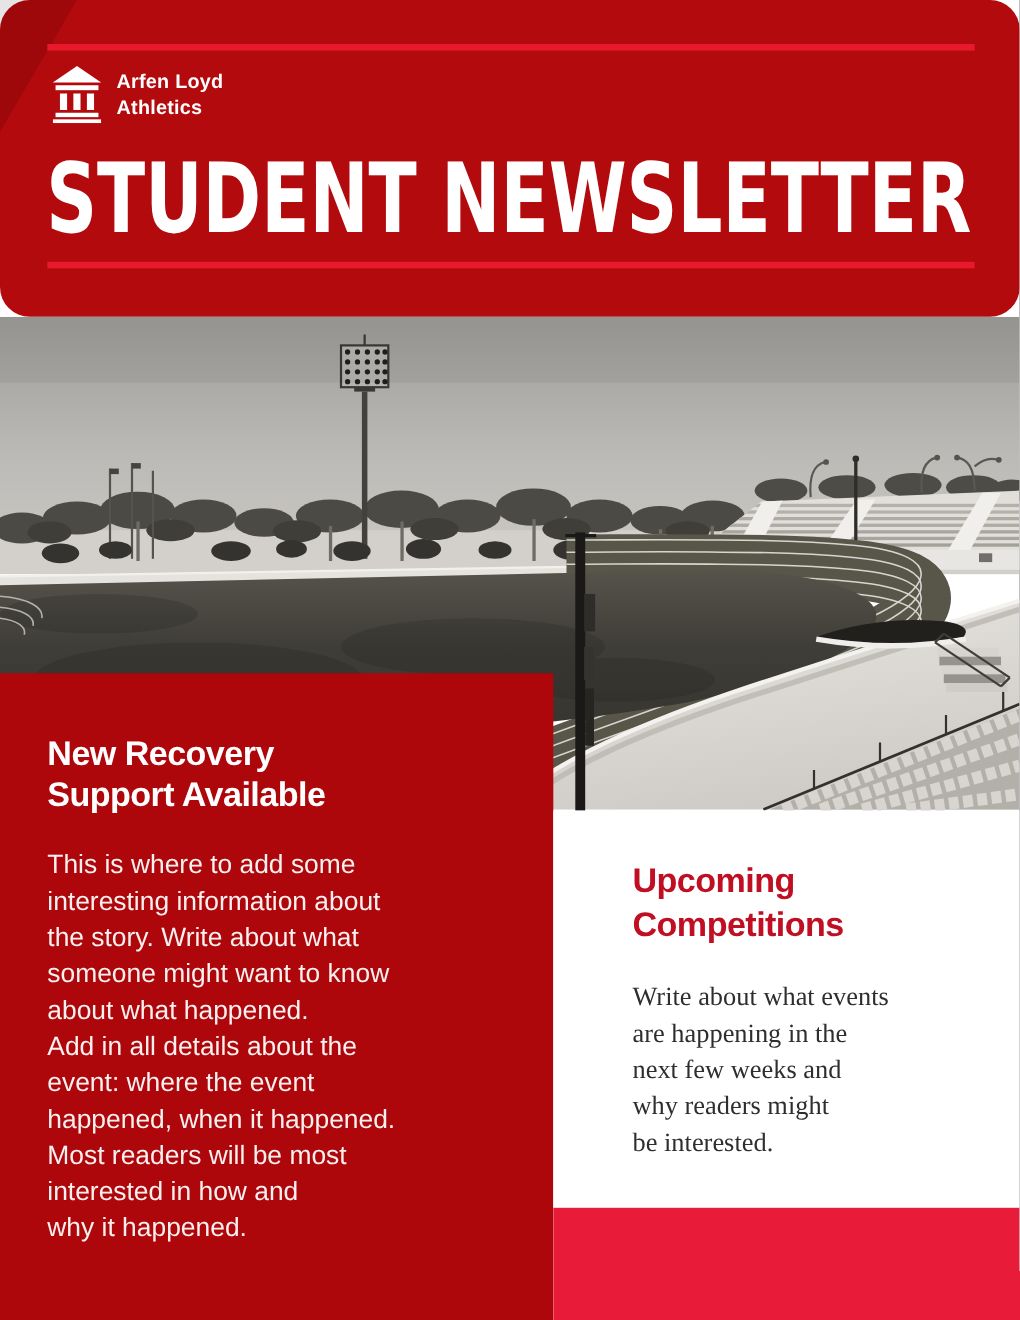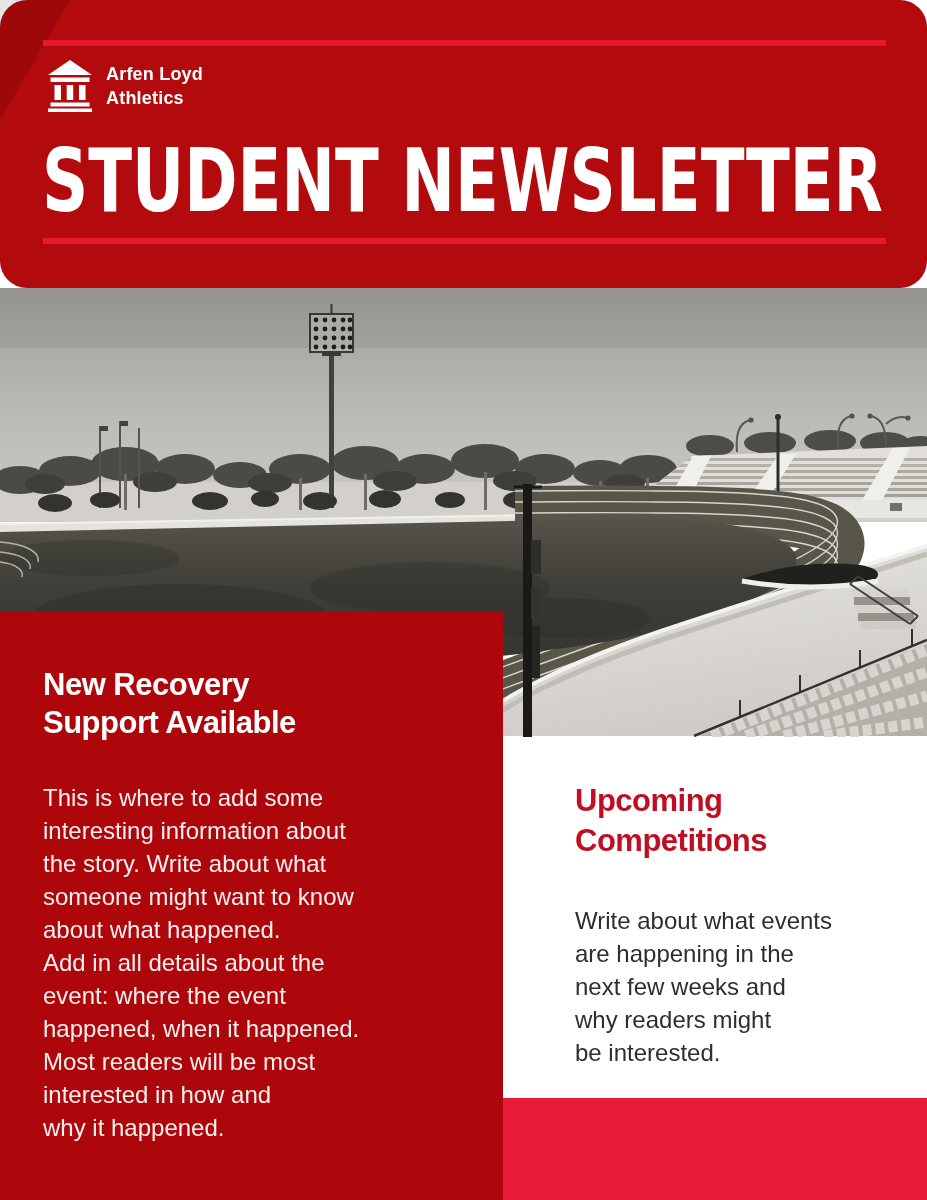--- a/index.html
+++ b/index.html
@@ -43,35 +43,35 @@
   
   .left-panel{
     position:absolute;left:0;top:612px;width:503px;height:652px;
     background:var(--panel-red);padding:0;box-sizing:border-box;
   }
   .left-heading{
     margin:54px 0 0 43px;color:#ffffff;font-weight:bold;
     font-size:31px;line-height:38px;letter-spacing:-.5px;white-space:pre-line;
   }
   .left-body{
-    margin:39px 0 0 43px;color:var(--body-light);
+    margin:28px 0 0 43px;color:var(--body-light);
     font-size:24px;line-height:33px;white-space:pre-line;
   }
   
   .right-col{
     position:absolute;left:503px;top:737px;width:424px;height:469px;
     background:#ffffff;box-sizing:border-box;padding:44px 30px 0 72px;
   }
   .right-heading{
     color:var(--heading-red);font-weight:bold;
     font-size:31px;line-height:40px;letter-spacing:-.5px;white-space:pre-line;
   }
   .right-body{
-    margin-top:43px;color:var(--body-dark);
-    font-size:24px;line-height:33px;white-space:pre-line;
+    margin-top:30px;color:var(--body-dark);
+    font-size:24px;line-height:33px;white-space:pre-line;font-family:Liberation Serif, serif;
   }
   
   .bottom-block{
     position:absolute;left:503px;top:1098px;width:424px;height:102px;
     background:var(--bottom-block-red);
   }
 </style>
 </head>
 <body>
 

